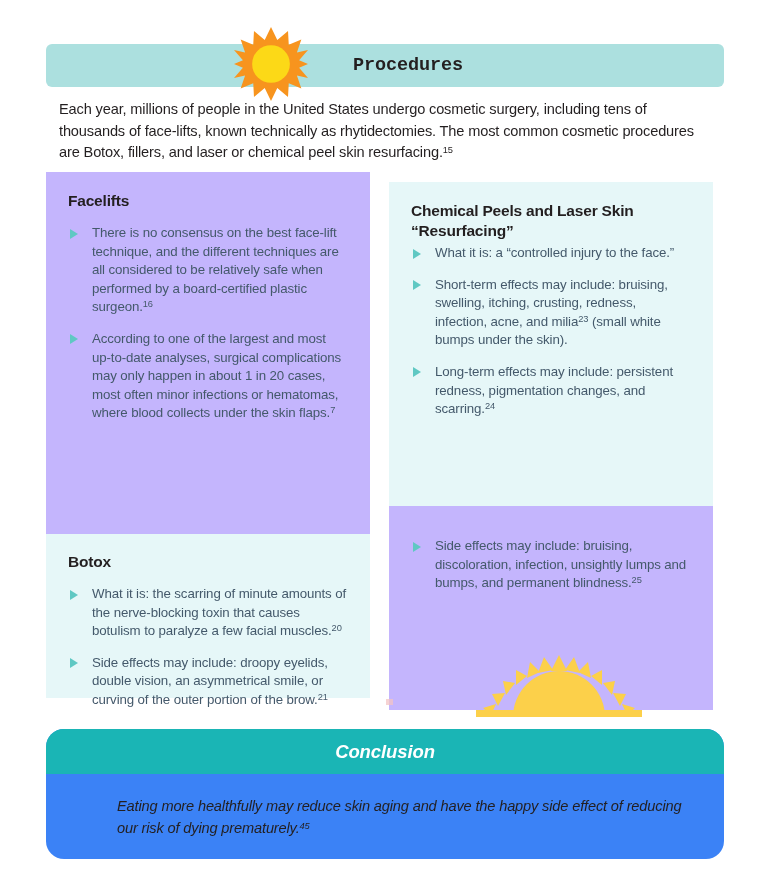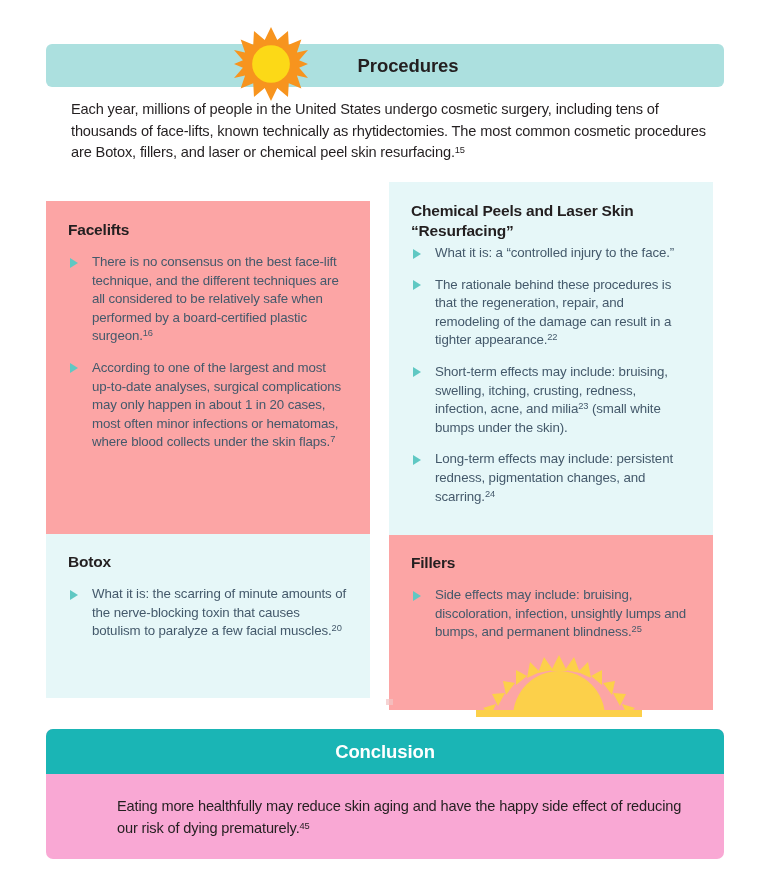--- a/index.html
+++ b/index.html
@@ -16,20 +16,21 @@
     overflow: hidden;
   }
 
   
   .banner {
     position: absolute;
     left: 46px; top: 44px;
     width: 678px; height: 43px;
     background: #ace0df;
     border-radius: 6px;
+    font-family: Liberation Mono, monospace;
   }
   .banner-title {
     position: absolute;
     left: 0; top: 0;
     width: 100%; height: 43px;
     display: flex; align-items: center; justify-content: center;
     font-size: 18.5px; font-weight: bold;
     color: #231f20;
     letter-spacing: -0.1px;
     padding-left: 46px;
@@ -37,37 +38,37 @@
   .sun-top {
     position: absolute;
     left: 234px; top: 27px;
     width: 74px; height: 74px;
     z-index: 5;
   }
 
   
   .intro {
     position: absolute;
-    left: 71px; top: 99px;
+    left: 59px; top: 99px;
     width: 640px;
     font-size: 14.6px;
     line-height: 21.5px;
     color: #231f20;
     letter-spacing: -0.15px;
   }
 
   
   .cols { position: absolute; left: 46px; top: 172px; width: 678px; height: 538px; }
 
   .col { position: absolute; top: 0; width: 324px; height: 538px; overflow: hidden; }
   .col-left  { left: 0px; }
   .col-right { left: 343px; }
 
   .panel { position: absolute; left: 0; width: 324px; }
-  .panel-green { background: #fca5a5; margin-top: 29px; }
+  .panel-green { background: #c4b5fd; }
   .panel-blue  { background: #e6f7f8; }
 
   .panel-inner { padding: 0 22px; }
 
   .sec-head {
     font-size: 15.5px;
     font-weight: bold;
     color: #231f20;
     letter-spacing: -0.2px;
     line-height: 20px;
@@ -107,23 +108,24 @@
     left: 470px; top: 655px;
     width: 178px; height: 62px;
     overflow: hidden;
   }
 
   
   .concl {
     position: absolute;
     left: 46px; top: 729px;
     width: 678px; height: 130px;
-    background: #f9a8d4;
-    border-radius: 7px;
+    background: #3b82f6;
+    border-radius: 18px;
     overflow: hidden;
+    font-style: italic;
   }
   .concl-head {
     height: 45px;
     background: #1ab5b5;
     display: flex; align-items: center; justify-content: center;
     color: #ffffff;
     font-size: 18.5px; font-weight: bold;
     letter-spacing: -0.1px;
   }
   .concl-body {
@@ -165,43 +167,42 @@
             <li><span class="tri"></span><span>According to one of the largest and most up-to-date analyses, surgical complications may only happen in about 1 in 20 cases, most often minor infections or hematomas, where blood collects under the skin flaps.</span><sup>7</sup></li>
           </ul>
         </div>
       </div>
 
       <div class="panel panel-blue" style="top:362px; height:164px;">
         <div class="panel-inner" style="padding-top:18px;">
           <div class="sec-head">Botox</div>
           <ul class="bullets">
             <li><span class="tri"></span><span>What it is: the scarring of minute amounts of the nerve-blocking toxin that causes botulism to paralyze a few facial muscles.</span><sup>20</sup></li>
+            <li><span class="tri"></span><span>Side effects may include: droopy eyelids, double vision, an asymmetrical smile, or curving of the outer portion of the brow.</span><sup>21</sup></li>
           </ul>
         </div>
       </div>
 
     </div>
 
     <div class="col col-right">
 
       <div class="panel panel-blue" style="top:10px; height:390px;">
         <div class="panel-inner" style="padding-top:19px;">
           <div class="sec-head">Chemical Peels and Laser Skin “Resurfacing”</div>
           <ul class="bullets">
             <li style="margin-top:3px;"><span class="tri"></span><span>What it is: a “controlled injury to the face.”</span><sup></sup></li>
-            <li><span class="tri"></span><span>The rationale behind these procedures is that the regeneration, repair, and remodeling of the damage can result in a tighter appearance.</span><sup>22</sup></li>
             <li><span class="tri"></span><span>Short-term effects may include: bruising, swelling, itching, crusting, redness, infection, acne, and milia</span><sup>23</sup><span> (small white bumps under the skin).</span></li>
             <li><span class="tri"></span><span>Long-term effects may include: persistent redness, pigmentation changes, and scarring.</span><sup>24</sup></li>
           </ul>
         </div>
       </div>
 
       <div class="panel panel-green" style="top:334px; height:204px;">
         <div class="panel-inner" style="padding-top:18px;">
-          <div class="sec-head">Fillers</div>
           <ul class="bullets">
             <li><span class="tri"></span><span>Side effects may include: bruising, discoloration, infection, unsightly lumps and bumps, and permanent blindness.</span><sup>25</sup></li>
           </ul>
         </div>
       </div>
 
     </div>
 
     <div class="pink-mark"></div>
   </div>

